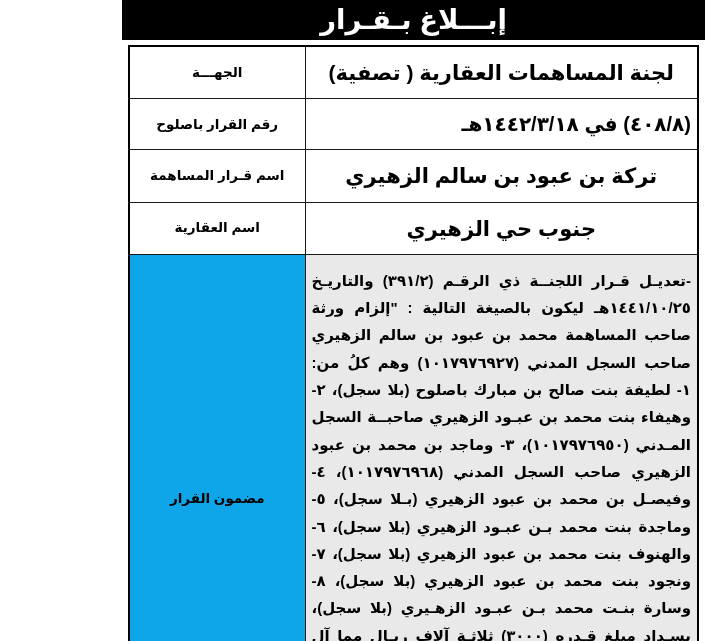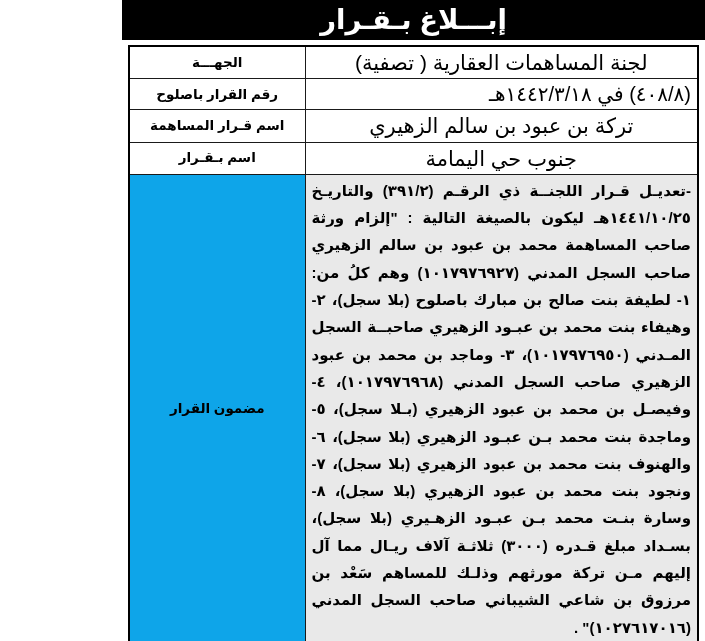--- a/index.html
+++ b/index.html
@@ -53,37 +53,37 @@
     width: 100%;
     height: 100%;
     border-collapse: collapse;
     table-layout: fixed;
     border: 2px solid #000000;
     background: #ffffff;
   }
   table.doc td {
     border: 1.6px solid #1a1a1a;
     vertical-align: middle;
-    padding: 2px 6px;
+    padding: 12px 6px;
     box-sizing: border-box;
   }
   col.label-col { width: 176px; }
 
   .cell-label {
     text-align: center;
     font-size: 13.5px;
     font-weight: bold;
     letter-spacing: 0px;
     line-height: 1.3;
     background: #ffffff;
   }
   .cell-value {
     text-align: center;
     font-size: 21px;
-    font-weight: normal;
+    font-weight: bold;
     line-height: 1.3;
     background: #ffffff;
     padding: 8px 10px;
     border-radius: 11px;
   }
   .cell-value.smaller { font-size: 20px; text-align: right; }
 
   
   tr.content-row td { background: #e9e9e9; }
   tr.content-row td.cell-label { background: #0ea5e9; text-align: center; }
@@ -133,22 +133,22 @@
           <td class="cell-value smaller">(٤٠٨/٨) في ١٤٤٢/٣/١٨هـ</td>
           <td class="cell-label">رقم القرار باصلوح</td>
         </tr>
 
         <tr>
           <td class="cell-value">تركة بن عبود بن سالم الزهيري</td>
           <td class="cell-label">اسم قـرار المساهمة</td>
         </tr>
 
         <tr>
-          <td class="cell-value">جنوب حي اليمامة</td>
-          <td class="cell-label">اسم بـقـرار</td>
+          <td class="cell-value">جنوب حي الزهيري</td>
+          <td class="cell-label">اسم العقارية</td>
         </tr>
 
         <tr class="content-row">
           <td class="cell-body">
             <p>-تعديـل قـرار اللجنــة ذي الرقـم (٣٩١/٢) والتاريـخ ١٤٤١/١٠/٢٥هـ ليكون بالصيغة التالية : "إلزام ورثة صاحب المساهمة محمد بن عبود بن سالم الزهيري صاحب السجل المدني (١٠١٧٩٧٦٩٢٧) وهم كلُ من:</p>
             <p class="last">١- لطيفة بنت صالح بن مبارك باصلوح (بلا سجل)، ٢- وهيفاء بنت محمد بن عبـود الزهيري صاحبــة السجل المـدني (١٠١٧٩٧٦٩٥٠)، ٣- وماجد بن محمد بن عبود الزهيري صاحب السجل المدني (١٠١٧٩٧٦٩٦٨)، ٤- وفيصـل بن محمد بن عبود الزهيري (بـلا سجل)، ٥- وماجدة بنت محمد بـن عبـود الزهيري (بلا سجل)، ٦- والهنوف بنت محمد بن عبود الزهيري (بلا سجل)، ٧- ونجود بنت محمد بن عبود الزهيري (بلا سجل)، ٨- وسارة بنـت محمد بـن عبـود الزهـيري (بلا سجل)، بسـداد مبلغ قـدره (٣٠٠٠) ثلاثـة آلاف ريـال مما آل إليهم مـن تركة مورثهم وذلـك للمساهم سَعْد بن مرزوق بن شاعي الشيباني صاحب السجل المدني (١٠٢٧٦١٧٠١٦)" .</p>
           </td>
           <td class="cell-label">مضمون القرار</td>
         </tr>
 

